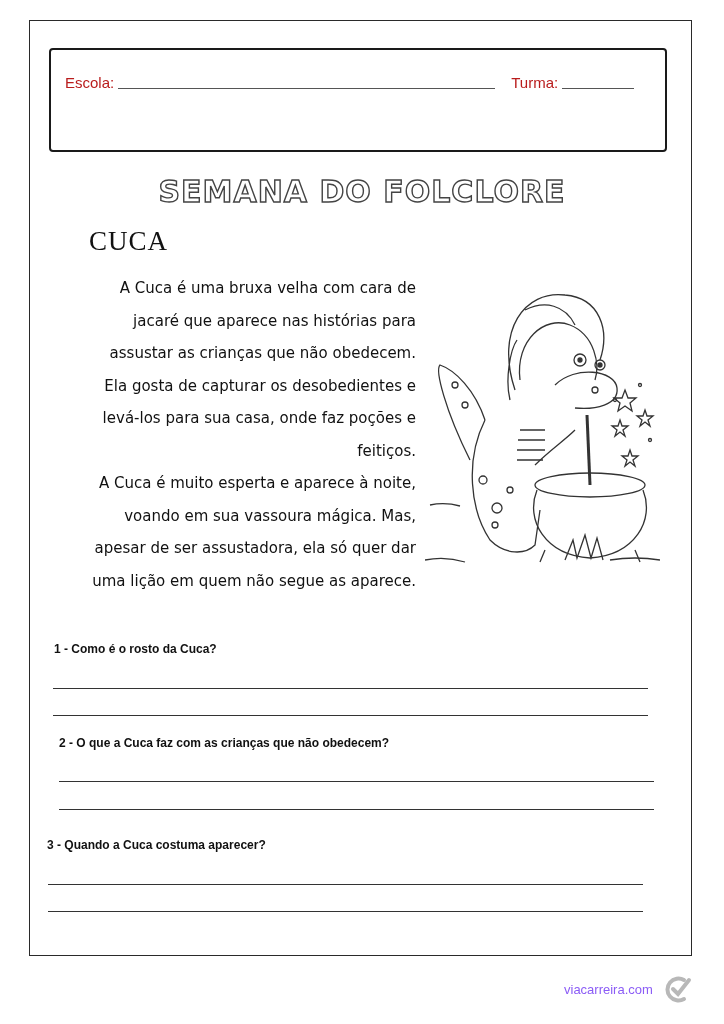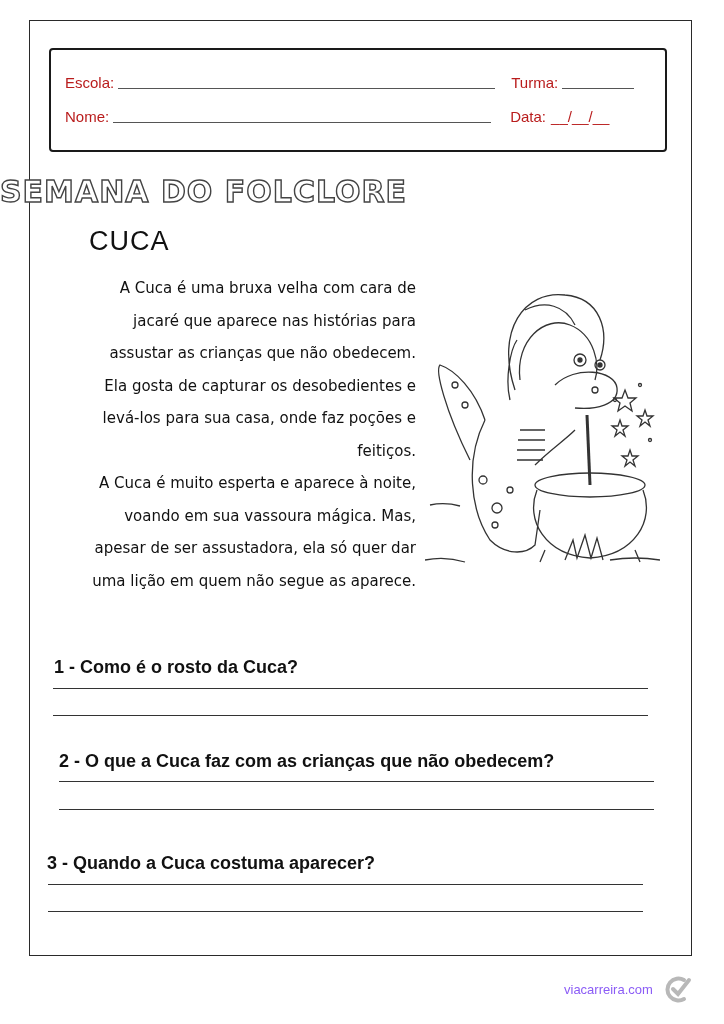--- a/index.html
+++ b/index.html
@@ -4,48 +4,42 @@
 <style>
   html, body { margin:0; padding:0; }
   body { width:724px; height:1024px; background:#ffffff; position:relative; overflow:hidden; font-family:"DejaVu Sans", sans-serif; color:#111; }
   .page-border { position:absolute; left:29px; top:20px; width:663px; height:936px; border:1.5px solid #2a2a2a; box-sizing:border-box; }
   .header-box { position:absolute; left:49px; top:48px; width:618px; height:104px; border:2px solid #1a1a1a; border-radius:4px; box-sizing:border-box; }
   .hrow { position:absolute; left:14px; right:14px; height:22px; font-family:Liberation Sans, sans-serif; font-size:15px; color:#b91c1c; display:flex; align-items:flex-start; }
   .hrow .lbl { white-space:nowrap; }
   .hrow .line { border-bottom:1px solid #555; height:14px; margin:0 4px 3px 4px; }
   .row1 { top:24px; }
   .row2 { top:58px; }
-  .title { position:absolute; left:0; width:724px; top:174px; font-family:"DejaVu Sans", sans-serif; font-weight:bold; font-size:30px; letter-spacing:1px; color:#fff; -webkit-text-stroke:1.4px #444; }
-  .subtitle { position:absolute; left:89px; top:226px; font-family:Liberation Sans, sans-serif; font-size:27px; color:#111; letter-spacing:1px; }
+  .title { position:absolute; left:0; width:724px; top:174px; text-align:center; font-family:"DejaVu Sans", sans-serif; font-weight:bold; font-size:30px; letter-spacing:1px; color:#fff; -webkit-text-stroke:1.4px #444; }
+  .subtitle { position:absolute; left:89px; top:226px; font-family:Liberation Serif, serif; font-size:27px; color:#111; letter-spacing:1px; }
   .story { position:absolute; left:56px; top:272px; width:360px; font-family:"DejaVu Sans", sans-serif; font-size:15px; line-height:32.5px; color:#111; }
   .story p { margin:0; }
   .story .indent { padding-left:36px;text-align:right; }
   .illustration { position:absolute; left:425px; top:270px; width:235px; height:300px; }
-  .question { position:absolute; font-family:"Liberation Sans", sans-serif; font-weight:bold; font-size:18px; color:#111;margin-top:15px; }
+  .question { position:absolute; font-family:"Liberation Sans", sans-serif; font-weight:bold; font-size:12px; color:#111; }
   .answer-line { position:absolute; height:0; border-top:1.5px solid #333; }
   .footer { position:absolute; top:982px; left:564px; font-family:"Liberation Sans", sans-serif; font-size:13px; color:#8b5cf6; }
   .footer-logo { position:absolute; left:662px; top:974px; width:30px; height:30px; }
 </style>
 </head>
 <body>
 
 <div class="page-border"></div>
 
 <div class="header-box">
   <div class="hrow row1">
     <span class="lbl">Escola:</span>
     <span class="line" style="width:377px"></span>
     <span class="lbl" style="margin-left:12px">Turma:</span>
     <span class="line" style="width:72px"></span>
-  </div>
-  <div class="hrow row2">
-    <span class="lbl">Nome:</span>
-    <span class="line" style="width:378px"></span>
-    <span class="lbl" style="margin-left:15px">Data:</span>
-    <span class="lbl" style="margin-left:5px">__/__/__</span>
   </div>
 </div>
 
 <div class="title">SEMANA DO FOLCLORE</div>
 <div class="subtitle">CUCA</div>
 
 <div class="story">
   <p class="indent">A Cuca é uma bruxa velha com cara de jacaré que aparece nas histórias para assustar as crianças que não obedecem. Ela gosta de capturar os desobedientes e levá-los para sua casa, onde faz poções e feitiços.</p>
   <p class="indent">A Cuca é muito esperta e aparece à noite, voando em sua vassoura mágica. Mas, apesar de ser assustadora, ela só quer dar uma lição em quem não segue as aparece.</p>
 </div>

